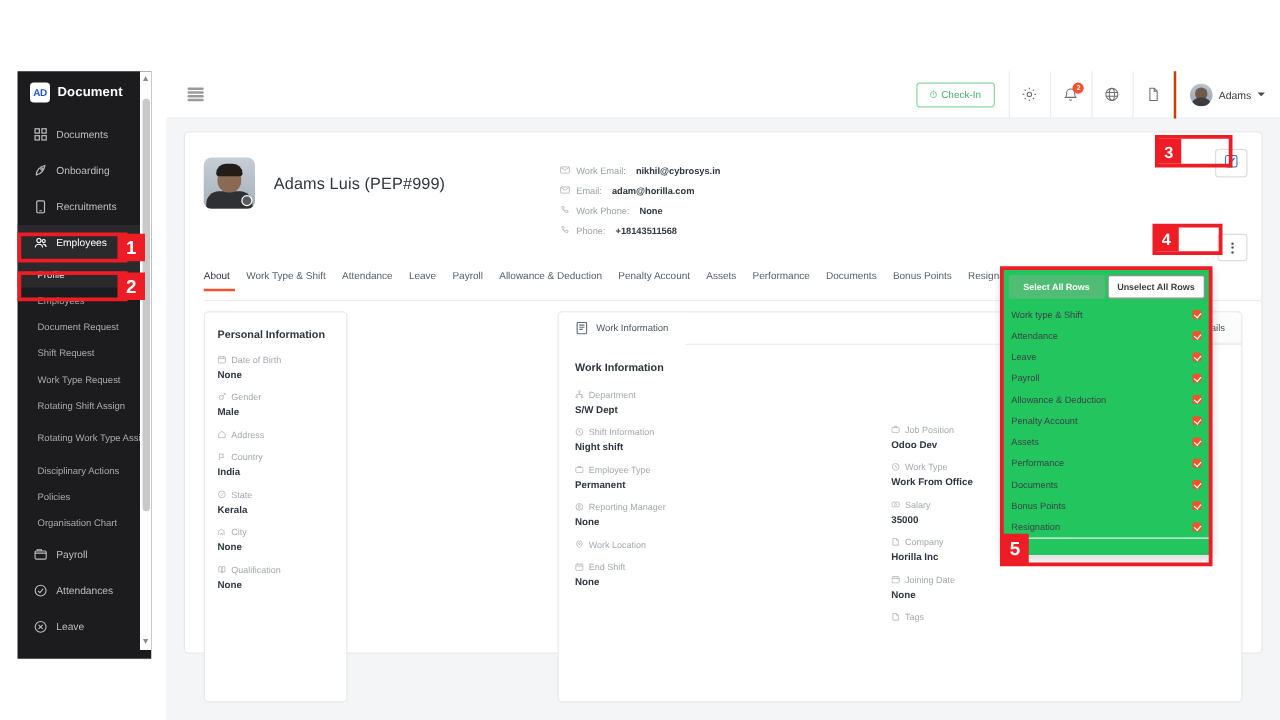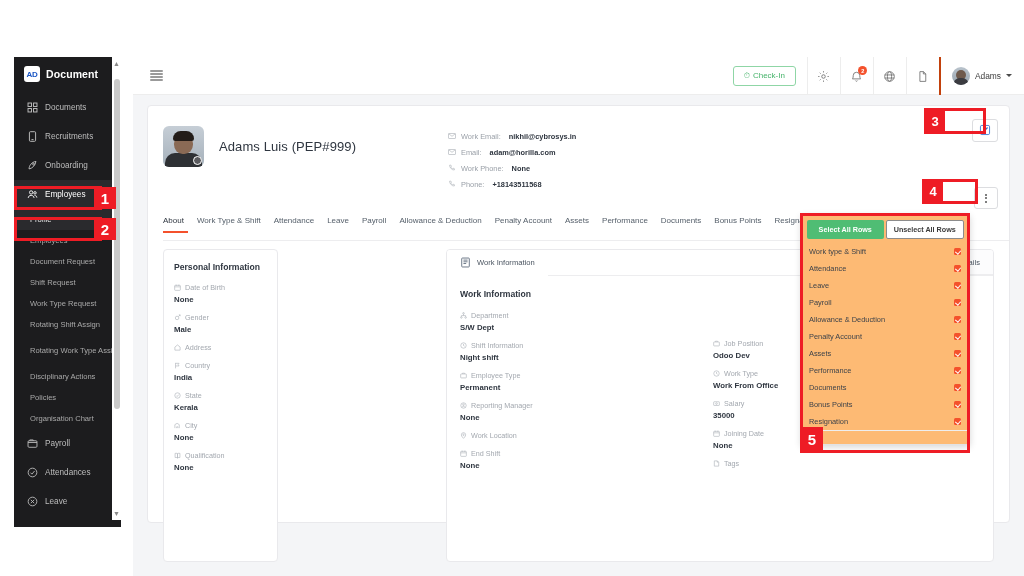--- a/index.html
+++ b/index.html
@@ -168,21 +168,21 @@
   .wtab.second{margin-left:auto;border-left:1px solid #ededef;border-bottom:1px solid #ededef;background:#fcfcfd;}
   #work-body{padding:13px 0 0 13px;position:relative;}
   #work-body .card-title{margin-bottom:12px;}
   #work-cols{display:flex;}
   #work-col-l{width:253px;}
   #work-col-r{width:150px;margin-top:28px;}
 
   
   #cols-dropdown{
     position:absolute;left:801px;top:214px;width:169px;
-    background:#fdba74;border:1px solid #e2e2e4;border-radius:2px;
+    background:#22c55e;border:1px solid #e2e2e4;border-radius:2px;
     box-shadow:0 2px 7px rgba(0,0,0,.17);z-index:40;
   }
   #dd-buttons{display:flex;gap:0;padding:5px 5px 4px 5px;}
   #btn-select-all{
     flex:1;height:19px;background:#4fbd74;color:#fff;font-size:7.2px;font-weight:bold;
     display:flex;align-items:center;justify-content:center;border-radius:2px;
   }
   #btn-unselect-all{
     flex:1;height:19px;background:#fff;color:#3b3b3b;font-size:7.2px;font-weight:bold;
     display:flex;align-items:center;justify-content:center;border:1px solid #8c8c8c;border-radius:2px;margin-left:2px;
@@ -235,35 +235,35 @@
           <rect x="1.5" y="9.5" width="5" height="5"></rect>
           <rect x="9.5" y="9.5" width="5" height="5"></rect>
         </svg>
     </span>
     <span>Documents</span>
   </div>
 
   <div class="nav-item">
     <span class="nic">
       <svg viewBox="0 0 16 16" fill="none" stroke="currentColor" stroke-width="1.4">
+          <path d="M3 13 C3 8 7 3 13 2 C12 8 8 12 3 13 Z"></path>
+          <circle cx="9.5" cy="6" r="1.3"></circle>
+        </svg>
+    </span>
+    <span>Onboarding</span>
+  </div>
+
+  <div class="nav-item">
+    <span class="nic">
+      <svg viewBox="0 0 16 16" fill="none" stroke="currentColor" stroke-width="1.4">
           <rect x="3.5" y="1" width="9" height="14" rx="1.5"></rect>
           <line x1="6.5" y1="12.5" x2="9.5" y2="12.5"></line>
         </svg>
     </span>
     <span>Recruitments</span>
-  </div>
-
-  <div class="nav-item">
-    <span class="nic">
-      <svg viewBox="0 0 16 16" fill="none" stroke="currentColor" stroke-width="1.4">
-          <path d="M3 13 C3 8 7 3 13 2 C12 8 8 12 3 13 Z"></path>
-          <circle cx="9.5" cy="6" r="1.3"></circle>
-        </svg>
-    </span>
-    <span>Onboarding</span>
   </div>
 
   <div class="nav-item active">
     <span class="nic">
       <svg viewBox="0 0 16 16" fill="none" stroke="currentColor" stroke-width="1.3">
           <circle cx="6" cy="5" r="2.4"></circle>
           <circle cx="11.6" cy="5.6" r="1.8"></circle>
           <path d="M1.8 13c0-2.4 1.9-3.7 4.2-3.7S10.2 10.6 10.2 13"></path>
           <path d="M11 9.5c2 0 3.3 1.1 3.3 3"></path>
         </svg>
@@ -670,20 +670,30 @@
                       <rect x="1.5" y="4" width="13" height="8.5" rx="1.2"></rect>
                       <circle cx="8" cy="8.2" r="1.9"></circle>
                     </svg></span>
                   <span>Salary</span>
                 </div>
               <div class="f-value">35000</div>
             </div>
             <div class="field">
               <div class="f-label">
                   <span class="fi"><svg viewBox="0 0 16 16" fill="none" stroke="currentColor" stroke-width="1.6">
+                      <path d="M3 2h7l3 3v9H3z"></path>
+                      <path d="M9.7 2.2V5h2.9"></path>
+                    </svg></span>
+                  <span>Company</span>
+                </div>
+              <div class="f-value">Horilla Inc</div>
+            </div>
+            <div class="field">
+              <div class="f-label">
+                  <span class="fi"><svg viewBox="0 0 16 16" fill="none" stroke="currentColor" stroke-width="1.6">
                       <rect x="1.5" y="3" width="13" height="11.5" rx="1.5"></rect>
                       <path d="M1.5 6.5h13M5 1.5v3M11 1.5v3"></path>
                     </svg></span>
                   <span>Joining Date</span>
                 </div>
               <div class="f-value">None</div>
             </div>
             <div class="field">
               <div class="f-label">
                   <span class="fi"><svg viewBox="0 0 16 16" fill="none" stroke="currentColor" stroke-width="1.6">

